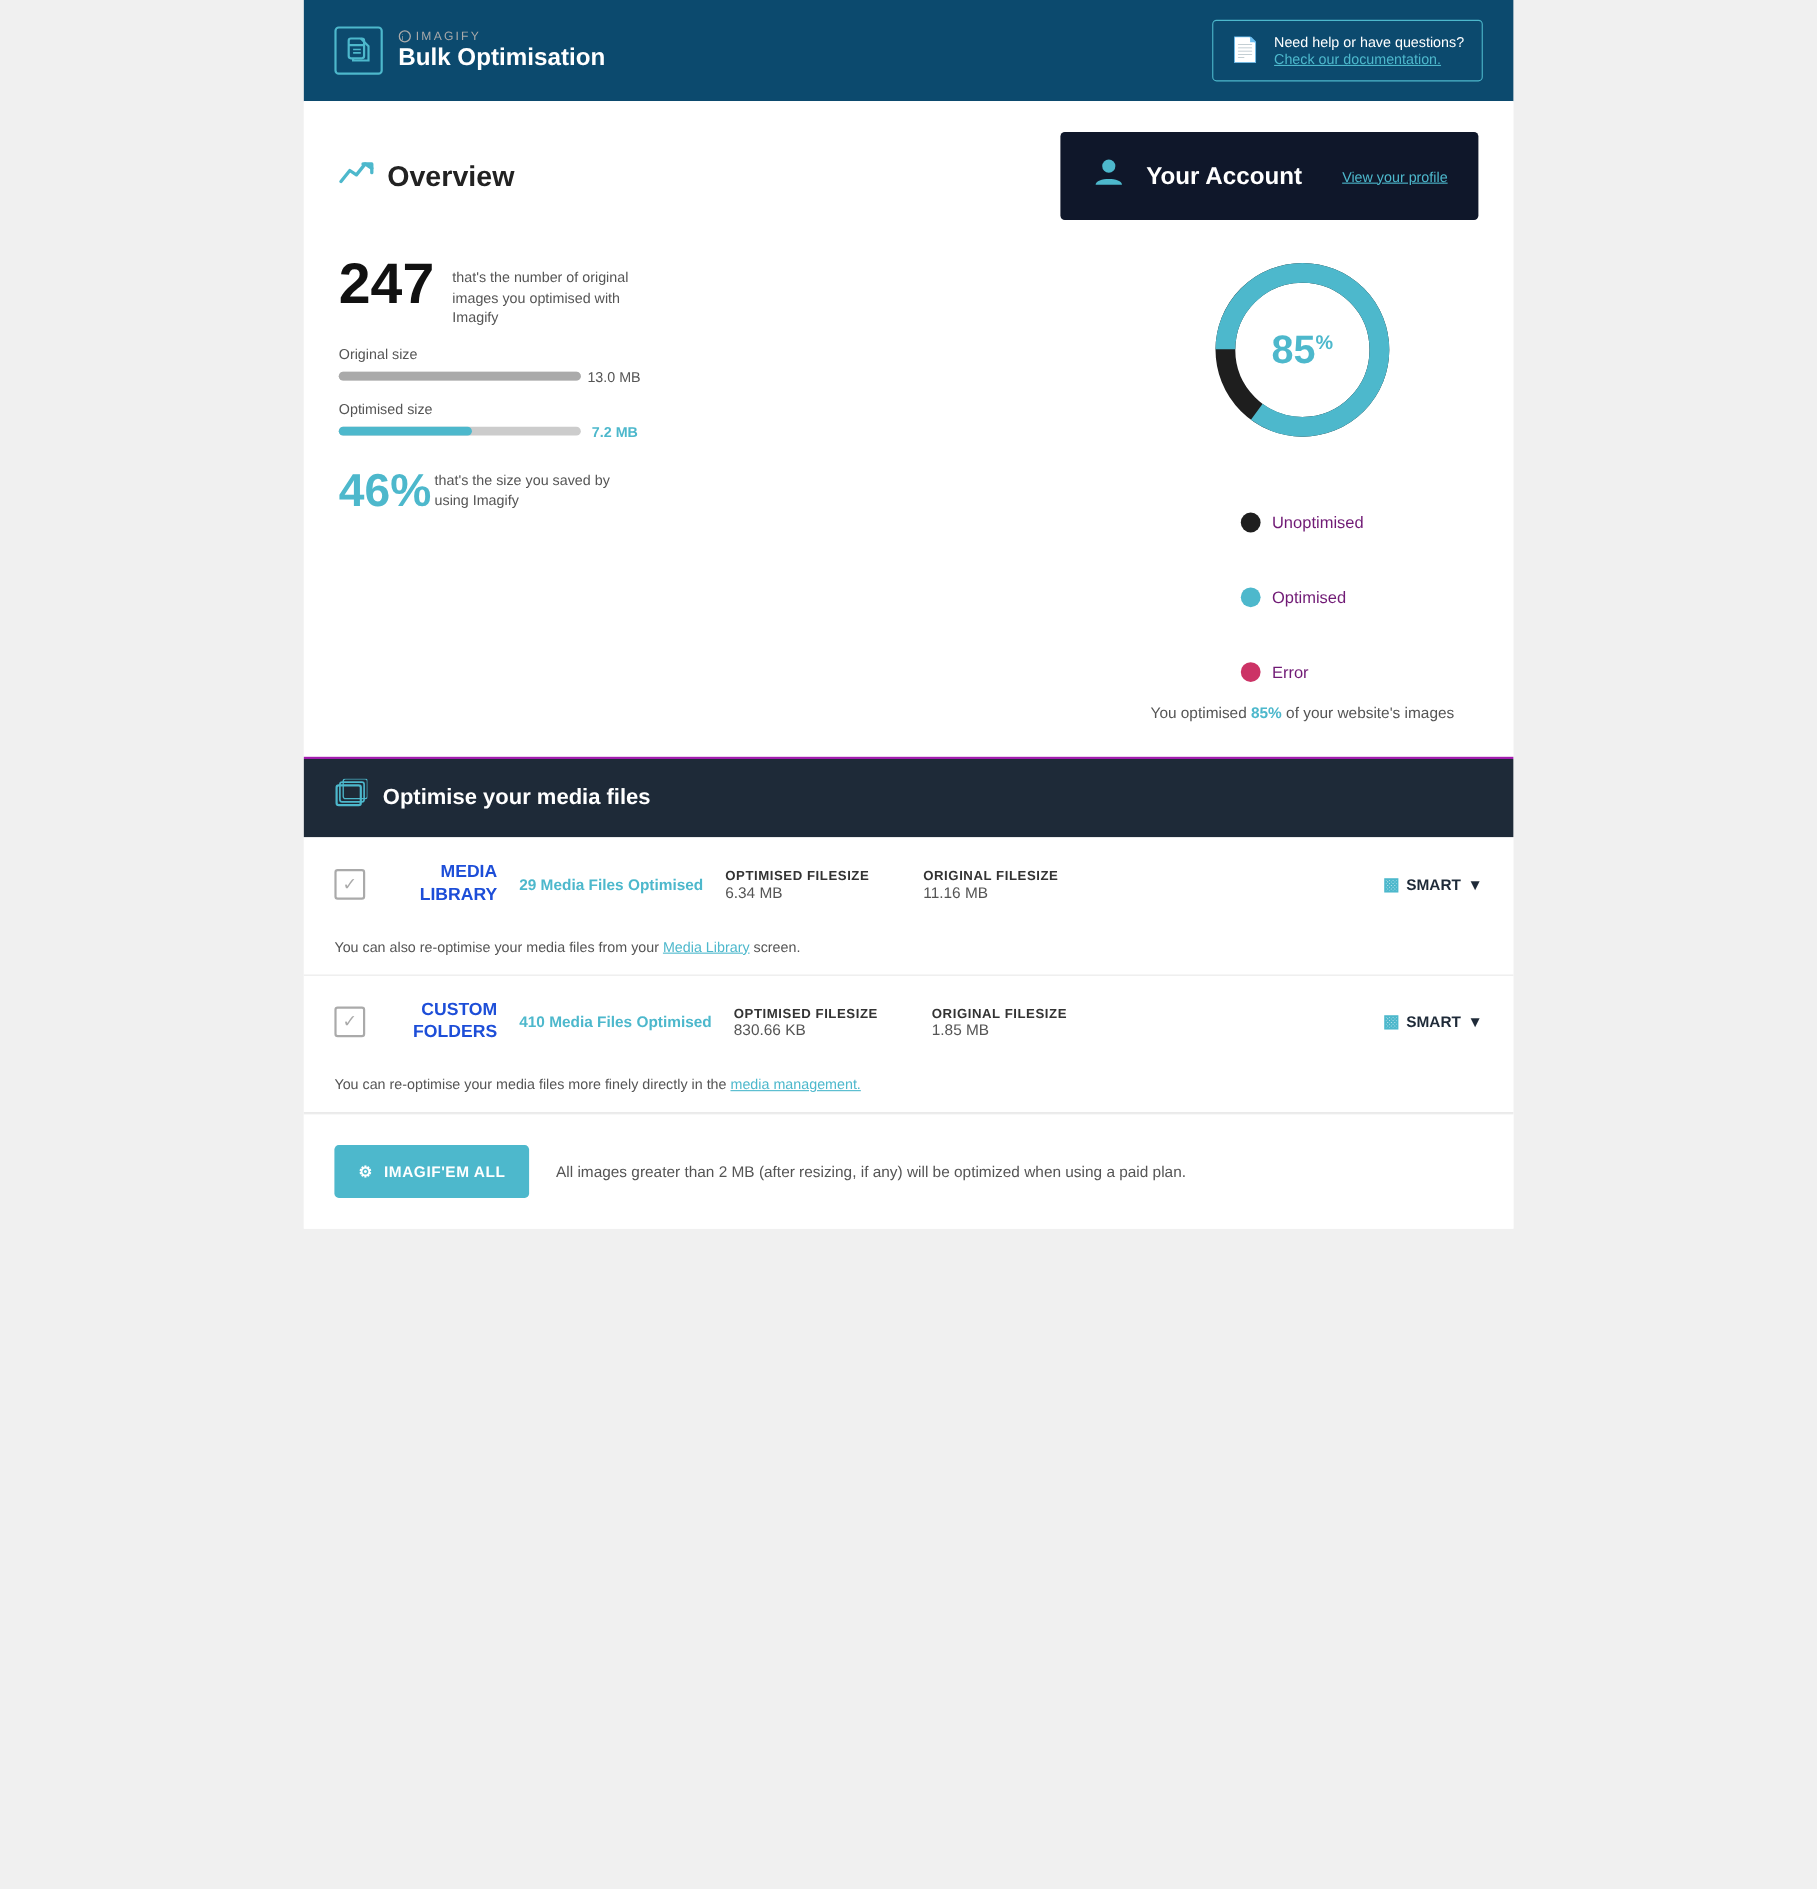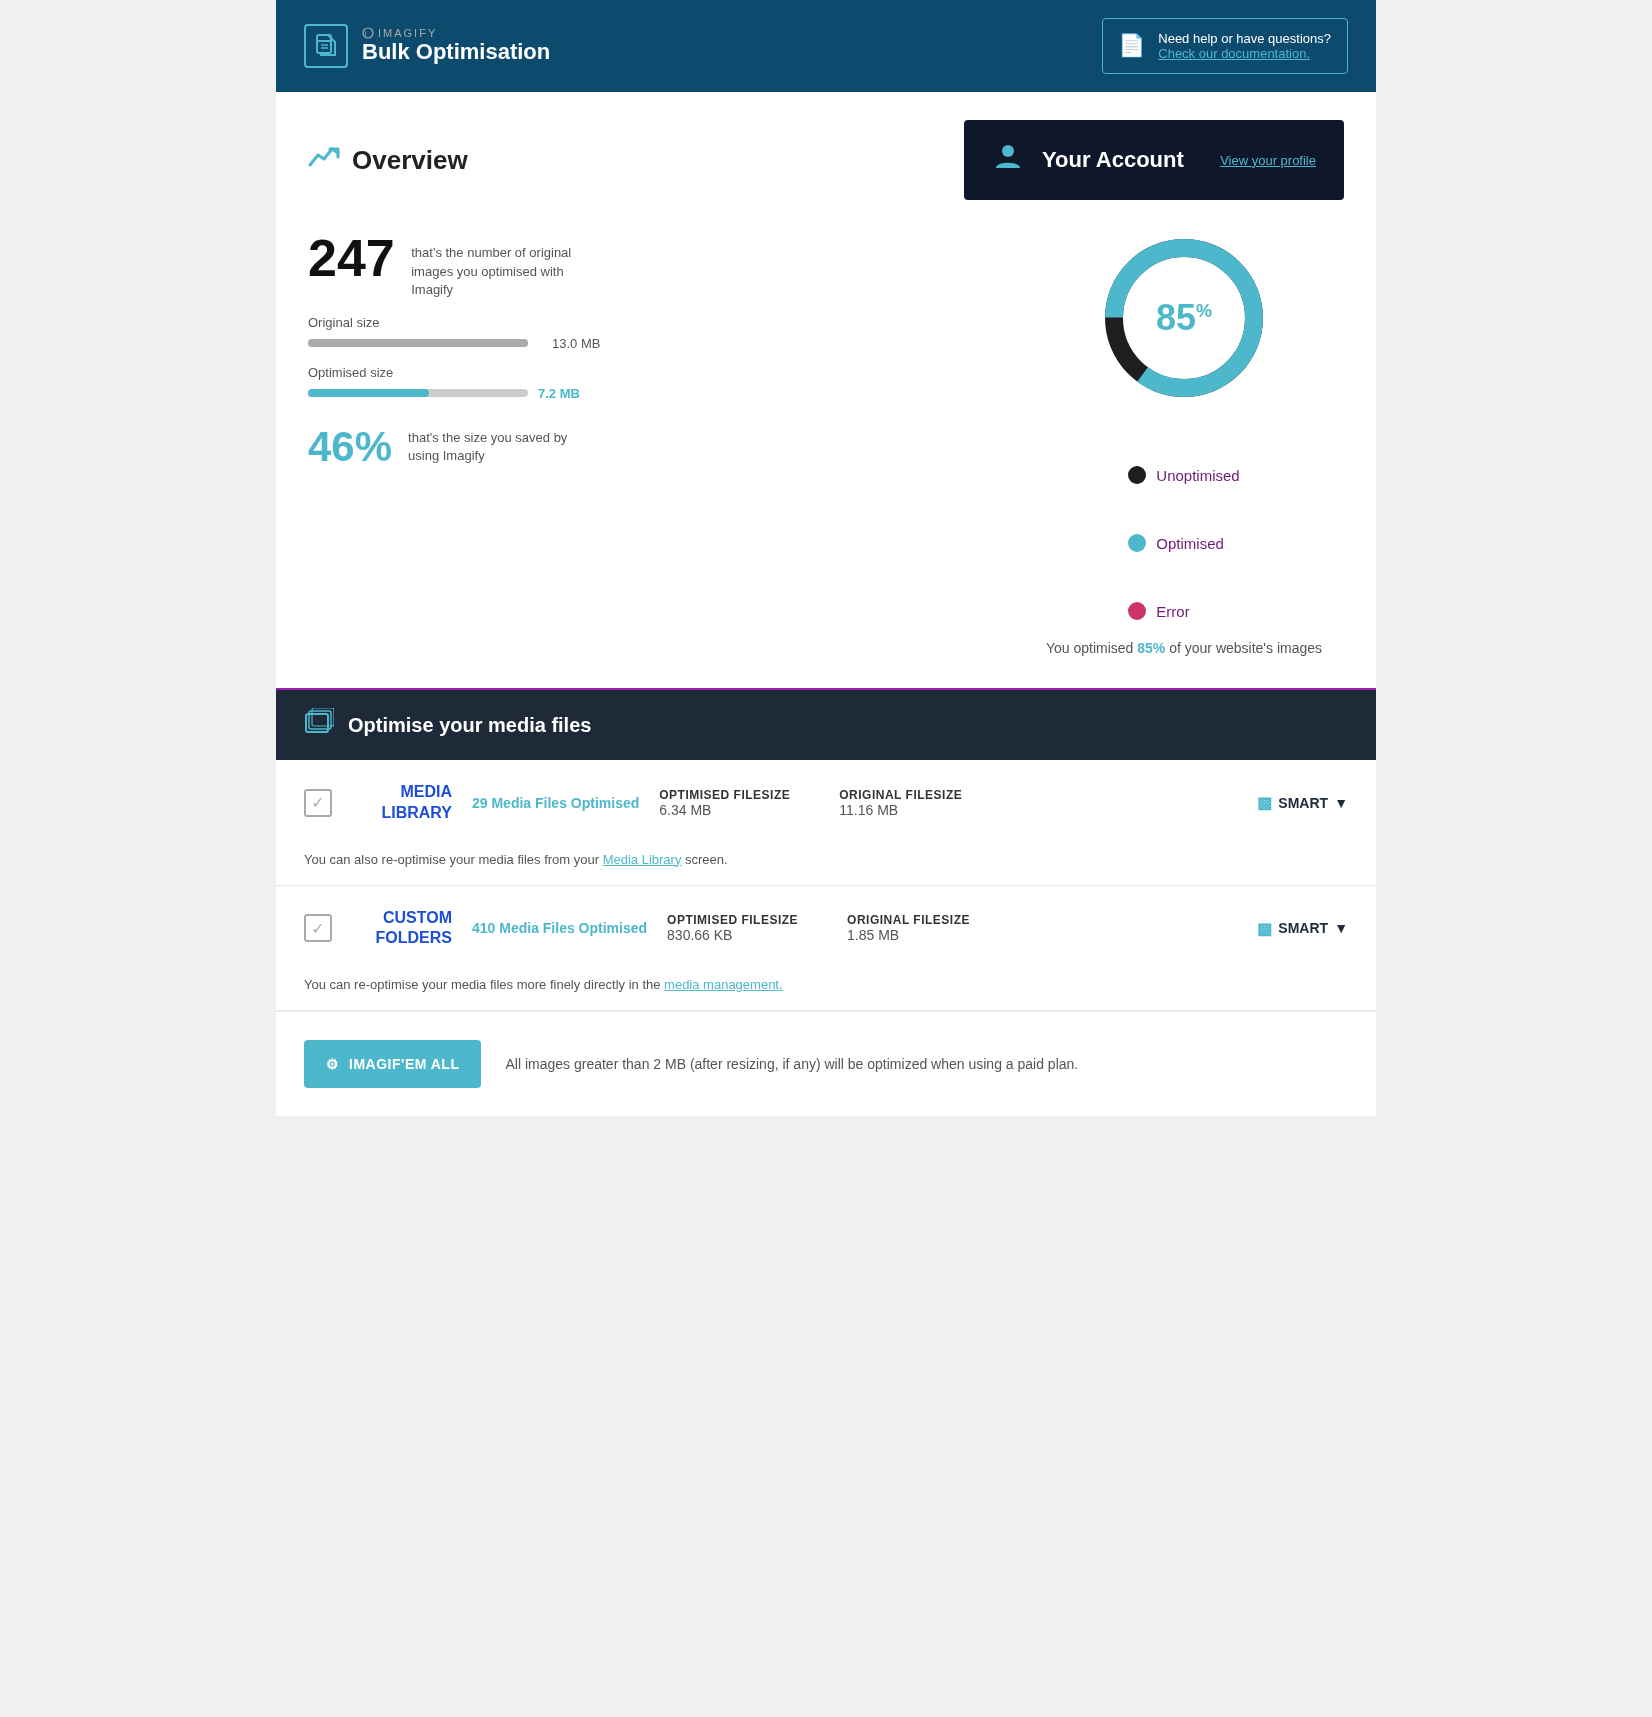--- a/index.html
+++ b/index.html
@@ -168,21 +168,21 @@
       margin-top: 2px;
     }
     .size-value-blue {
       color: #4db8cc;
       font-weight: 600;
     }
     .savings-section {
       margin-top: 22px;
       display: flex;
       align-items: center;
-      gap: 16px;
+      gap: 3px;
     }
     .savings-percent {
       font-size: 42px;
       font-weight: 900;
       color: #4db8cc;
     }
     .savings-desc {
       font-size: 13px;
       color: #555;
       max-width: 160px;
@@ -455,21 +455,21 @@
 
       <div class="overview-stats">
         <div>
           <span class="stat-number">247</span>
           <span class="stat-description">that's the number of original images you optimised with Imagify</span>
         </div>
 
         <div class="overview-sizes-group">
           <div class="size-row">
             <div class="size-label">Original size</div>
-            <div style="display:flex;align-items:center;gap:24px;">
+            <div style="display:flex;align-items:center;gap:6px;">
               <div class="size-bar-outer">
                 <div class="size-bar-inner" style="width:100%;background:#aaa;"></div>
               </div>
               <span class="size-value">13.0 MB</span>
             </div>
           </div>
           <div class="size-row">
             <div class="size-label">Optimised size</div>
             <div style="display:flex;align-items:center;gap:10px;">
               <div class="size-bar-outer">

